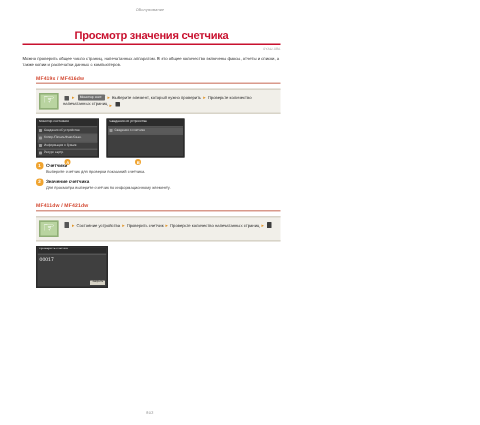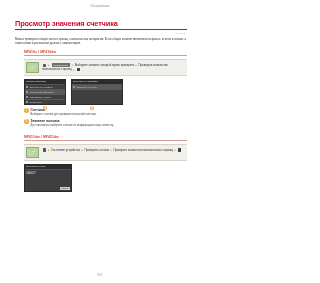--- a/index.html
+++ b/index.html
@@ -25,20 +25,21 @@
 
   
   .title-wrap { padding: 0 13px 0 15px; }
   .page-title {
     font-size: 7.4px;
     font-weight: bold;
     color: #c8102e;
     letter-spacing: -.15px;
     line-height: 9px;
     margin: 8px 0 1px 0;
+    text-align: center;
   }
   .title-rule {
     height: 1px;
     background: #c8102e;
     margin-bottom: 2px;
   }
   .doc-code {
     text-align: right;
     font-size: 2.3px;
     color: #9a9a9a;

